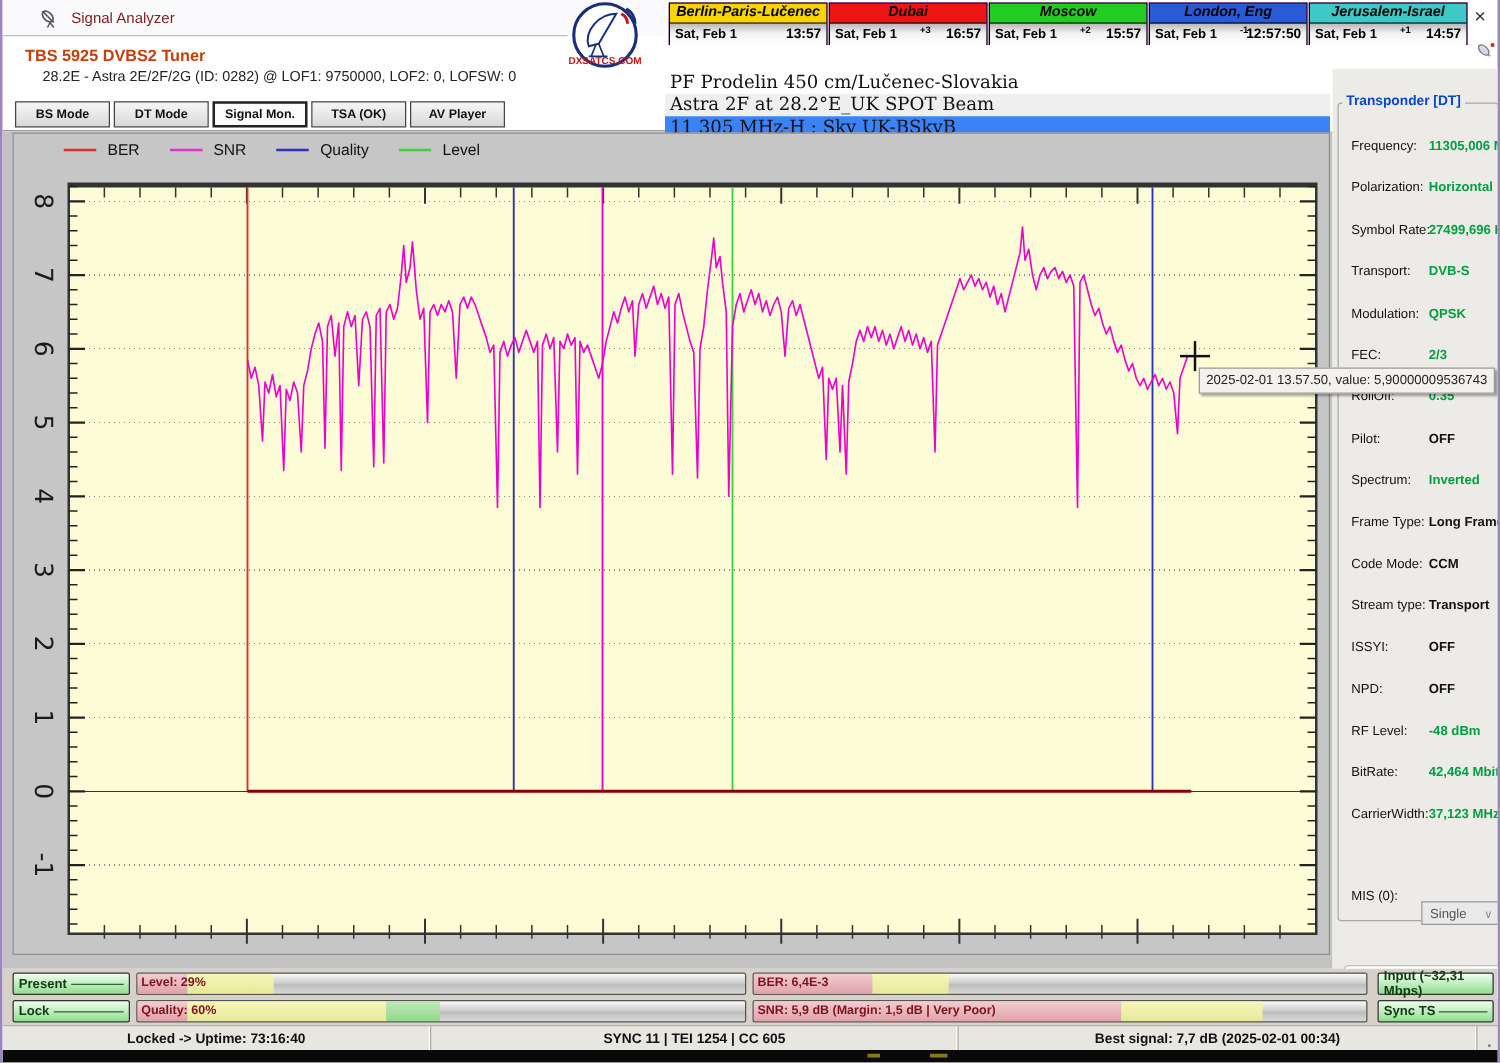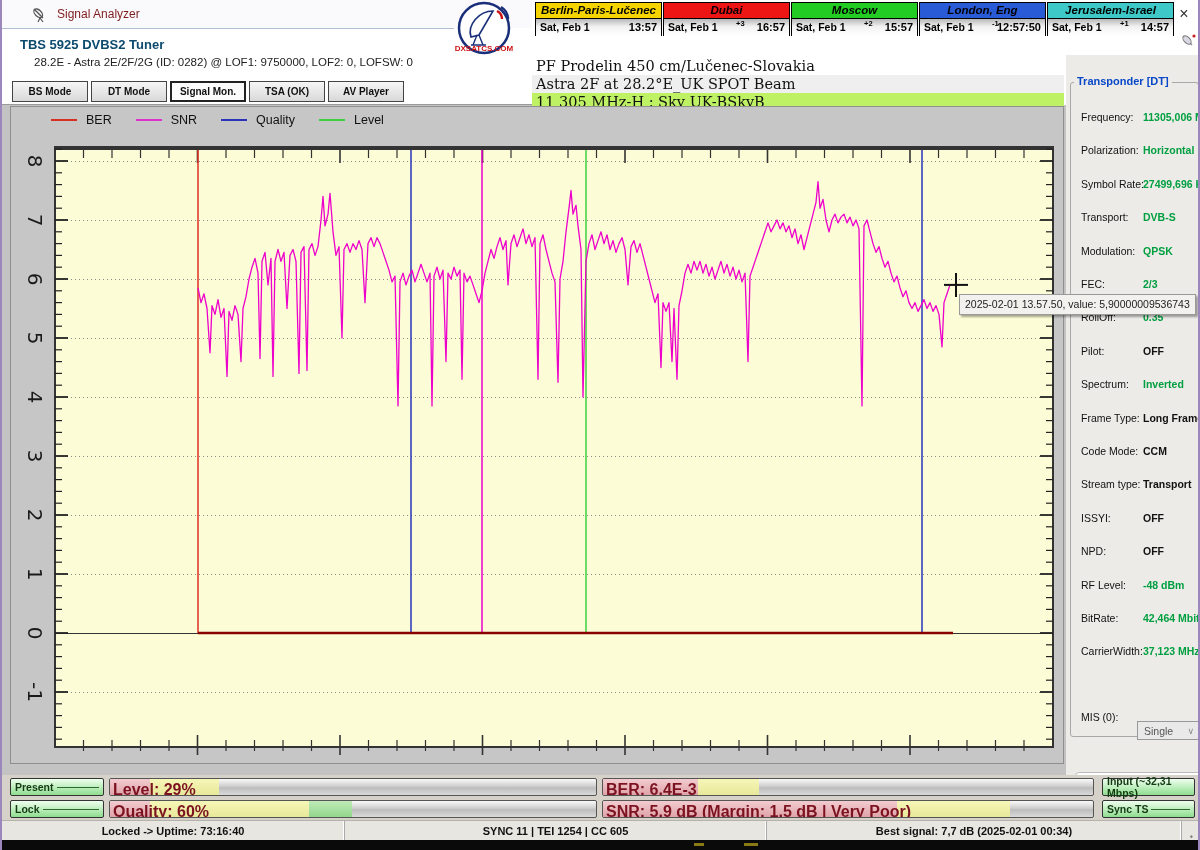--- a/index.html
+++ b/index.html
@@ -6,21 +6,21 @@
   #root{position:relative;width:1200px;height:850px;background:#fff;overflow:hidden;
         font-family:"Liberation Sans",sans-serif;border-left:2px solid #9b87bb;border-right:2px solid #9b87bb;box-sizing:border-box;}
   
   .titlebar{position:absolute;left:0;top:0;width:530px;height:28px;background:#faf9fc;}
   .titlebar .appicon{position:absolute;left:30px;top:6px;width:17px;height:17px;}
   .titlebar .title{position:absolute;left:55px;top:7px;font-size:12px;color:#7f1d1d;}
   .bluesep{position:absolute;left:0;top:28px;width:452px;height:1px;background:#aebfd6;}
   .close-x{position:absolute;left:1172px;top:5px;width:20px;height:18px;font-size:16px;color:#333;text-align:center;line-height:18px;cursor:default;}
   .minidish{position:absolute;left:1178px;top:32px;width:18px;height:18px;}
   
-  .tuner-title{position:absolute;left:18px;top:37px;font-size:13px;font-weight:bold;color:#0c4a6e;}
+  .tuner-title{position:absolute;left:18px;top:37px;font-size:13px;font-weight:bold;color:#c2410c;}
   .tuner-sub{position:absolute;left:32px;top:56px;font-size:11.5px;color:#222;}
   
   .dxlogo{position:absolute;left:447px;top:1px;width:74px;height:56px;}
   
   #clocks{position:absolute;left:533px;top:2px;height:34px;display:flex;}
   .clock{width:125px;border:1px solid #000;margin-right:1px;background:#d946ef;}
   .clock .chead{height:15px;font-size:11.5px;font-weight:bold;font-style:italic;text-align:center;line-height:15px;color:#000;border-bottom:1px solid #000;}
   .clock .cbody{position:relative;height:17px;background:linear-gradient(#b8b8b8,#f2f2f2 45%,#ffffff);}
   .clock .cdate{position:absolute;left:4px;top:2px;font-size:10.5px;font-weight:bold;color:#000;}
   .clock .coffs{position:absolute;left:72px;top:0px;font-size:7.5px;font-weight:bold;color:#000;}
@@ -61,21 +61,21 @@
          display:flex;align-items:center;justify-content:center;}
   .tsicon{width:15px;height:13px;border:1px solid #5a7ab8;background:repeating-linear-gradient(#dce6f8 0 2px,#ffffff 2px 4px);border-top:4px solid #4a6ab0;}
   
   .bottom-area{position:absolute;left:0;top:775px;width:1200px;height:45px;background:#d6d2ca;}
   .gbox{position:absolute;height:18px;border:1px solid #333;border-radius:2px;background:linear-gradient(#efffef,#8fdd8f);
         display:flex;align-items:center;box-sizing:border-box;font-size:10.5px;font-weight:bold;color:#143a14;padding:0 4px;}
   .gbox .tline{flex:1;height:1px;background:#2a6a2a;margin-left:3px;}
   .pbar{position:absolute;height:18px;border:1px solid #555;border-radius:2px;background:linear-gradient(#fafafa,#cfcfcf 45%,#bdbdbd 55%,#dadada);
         box-sizing:border-box;overflow:hidden;}
   .pseg{position:absolute;top:0;bottom:0;}
-  .pbar .plabel{position:absolute;left:3px;top:2px;font-size:16px;font-weight:bold;color:#7c1220;white-space:nowrap;}
+  .pbar .plabel{position:absolute;left:3px;top:2px;font-size:10px;font-weight:bold;color:#7c1220;white-space:nowrap;}
   
   #statusbar{position:absolute;left:0;top:820px;width:1200px;height:20px;background:#e8e6e1;border-top:1px solid #b5b2ac;display:flex;}
   .sb-cell{height:100%;display:flex;align-items:center;justify-content:center;font-size:11px;font-weight:bold;color:#111;
            border-right:1px solid #aaa;box-shadow:inset -1px 0 0 #fff;box-sizing:border-box;}
   .sb-grip{position:absolute;right:3px;bottom:3px;width:12px;height:12px;
            background:radial-gradient(circle at 70% 30%,#888 1px,transparent 1.5px),radial-gradient(circle at 70% 70%,#888 1px,transparent 1.5px),radial-gradient(circle at 30% 70%,#888 1px,transparent 1.5px);}
   .black-strip{position:absolute;left:0;top:840px;width:1200px;height:10px;background:#0a0a0a;}
   .speck{position:absolute;top:843px;height:3px;background:#8a7a16;}
 </style>
 </head>
@@ -160,21 +160,21 @@
       <div class="mode-btn active">Signal Mon.</div>
       <div class="mode-btn">TSA (OK)</div>
       <div class="mode-btn">AV Player</div>
     </div>
   <div class="btn-sep"></div>
 
   <div class="main-gray"></div>
   <div id="info-lines">
       <div class="info-line" style="background: rgb(255, 255, 255);">PF Prodelin 450 cm/Lučenec-Slovakia</div>
       <div class="info-line" style="background: rgb(239, 239, 239);">Astra 2F at 28.2°E_UK SPOT Beam</div>
-      <div class="info-line" style="background: #bef264;">11 305 MHz-H : Sky UK-BSkyB</div>
+      <div class="info-line" style="background: #3b82f6;">11 305 MHz-H : Sky UK-BSkyB</div>
       <div class="info-line" style="background: rgb(223, 223, 223);">Locked Uptime : 73:16:19</div>
     </div>
 
   <div class="chart-widget">
     <div id="legend">
         <div class="leg-item">
           <div class="leg-dash" style="background: rgb(217, 48, 37);"></div>
           <span>BER</span>
         </div>
         <div class="leg-item">

